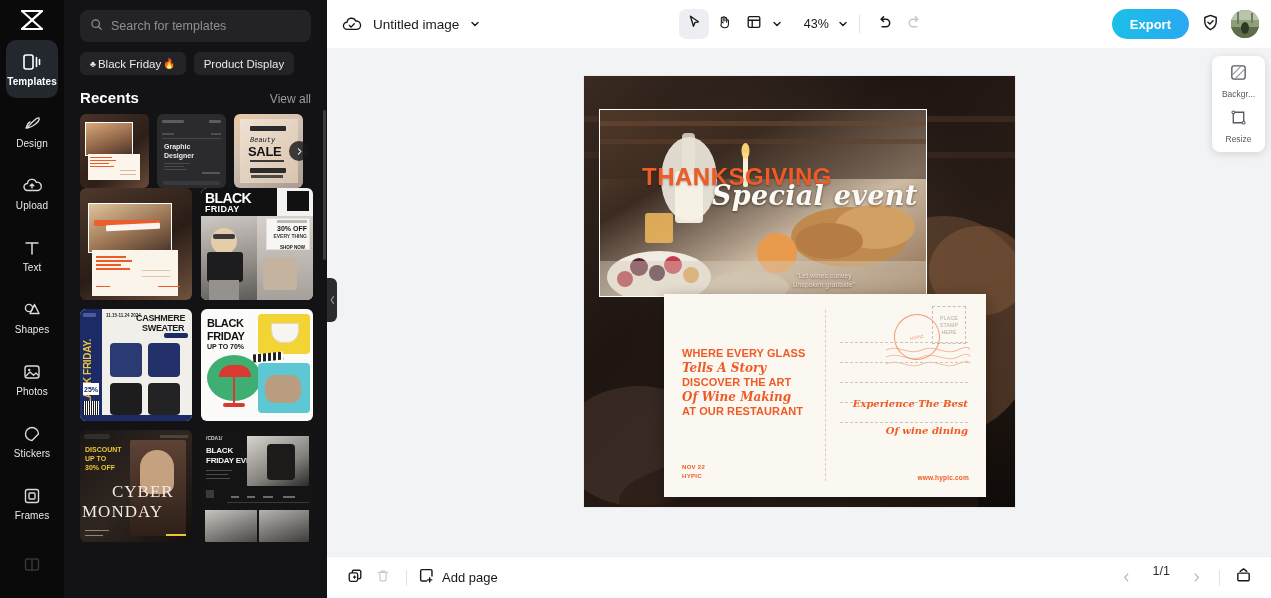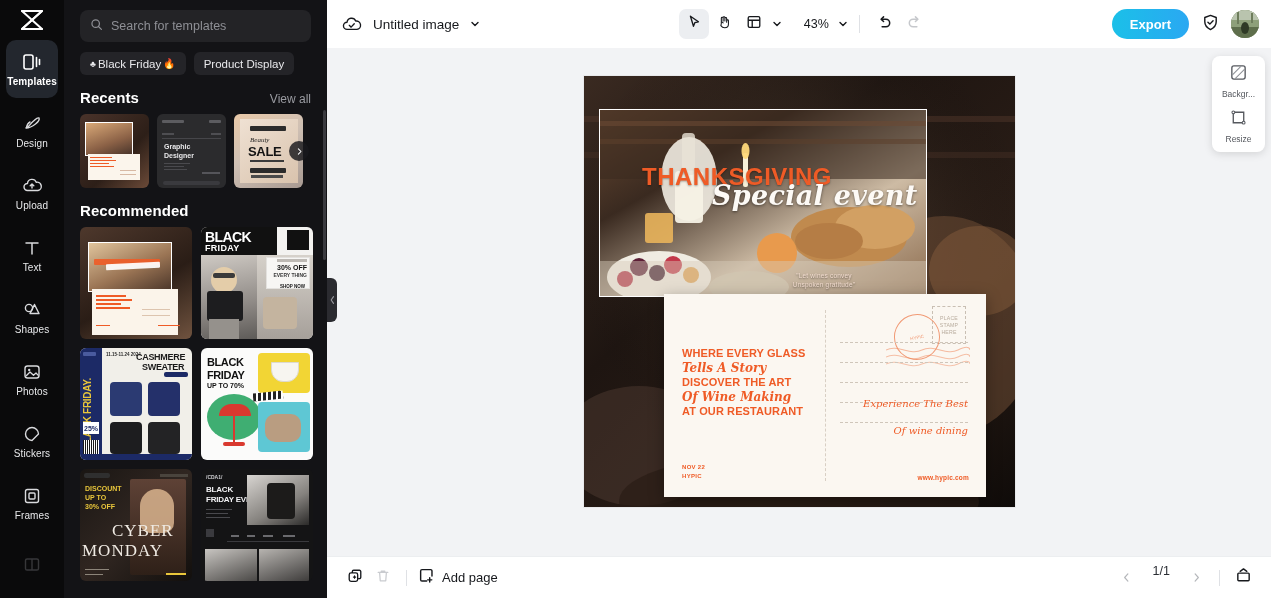--- a/index.html
+++ b/index.html
@@ -190,21 +190,21 @@
     position: absolute; right: 46px; top: 20px; width: 46px; height: 46px;
     border-radius: 50%; border: 1.4px solid #ef8a60; opacity: .85;
     display: flex; align-items: center; justify-content: center;
     font-size: 4.5px; color: #ef8a60; transform: rotate(-11deg);
   }
   .pc-wave { position: absolute; right: 16px; top: 52px; width: 84px; height: 26px; opacity: .8; }
   .pc-lines { position: absolute; left: 176px; top: 48px; right: 18px; }
   .pc-line { height: 1px; border-top: 1px dashed #cfc6ba; margin-bottom: 19px; }
   .pc-sig1, .pc-sig2 {
     position: absolute; right: 18px; text-align: right;
-    font-family: "DejaVu Serif", serif; font-style: italic; font-weight: 400;
+    font-family: "DejaVu Serif", serif; font-style: italic; font-weight: 700;
     font-size: 10px; color: #ef5b26;
   }
   .pc-sig1 { top: 104px; }
   .pc-sig2 { top: 131px; }
 
   
   .t-fill { position: absolute; inset: 0; }
   .mini-txt { position: absolute; font-family: "Liberation Sans", sans-serif; }
   .scrollbar {
     position: absolute; right: 1px; top: 110px; width: 3px; height: 150px;
@@ -373,39 +373,36 @@
         <div style="position:absolute;left:7px;top:52px;width:20px;height:1.2px;background:#4a4a4e"></div>
         <div style="position:absolute;left:7px;top:55px;width:23px;height:1.2px;background:#4a4a4e"></div>
         <div style="position:absolute;right:6px;top:58px;width:18px;height:2px;background:#55555a"></div>
         <div style="position:absolute;left:6px;bottom:3px;right:6px;height:4px;background:#3a3a3e;border-radius:2px"></div>
       </div>
 
       <div class="thumb r-thumb">
         <div class="t-fill" style="background:linear-gradient(150deg,#e9c9a8,#cfc0b4 45%,#a89a92)"></div>
         <div style="position:absolute;left:6px;top:5px;width:58px;height:64px;background:linear-gradient(140deg,#efe1d3,#d9c3ad)"></div>
         <div style="position:absolute;left:16px;top:12px;width:36px;height:5px;background:#2b2b2b;border-radius:1px"></div>
-        <div class="mini-txt" style="left:16px;top:22px;font-size:7px;font-style:italic;font-family:Liberation Serif, serif;color:#1e1e1e">Beauty</div>
+        <div class="mini-txt" style="left:16px;top:22px;font-size:7px;font-style:italic;font-family:Liberation Mono, monospace;color:#1e1e1e">Beauty</div>
         <div class="mini-txt" style="left:14px;top:30px;font-size:13px;font-weight:800;color:#141414;letter-spacing:-.3px">SALE</div>
         <div style="position:absolute;left:16px;top:46px;width:34px;height:2px;background:#3a3a3a"></div>
         <div style="position:absolute;left:16px;top:54px;width:36px;height:5px;background:#2b2b2b;border-radius:1px"></div>
         <div style="position:absolute;left:17px;top:61px;width:32px;height:3px;background:#4a4a4a"></div>
       </div>
 
       <div class="carousel-next">
         <span>
           <svg width="9" height="9" viewBox="0 0 12 12" fill="none">
               <path d="M4.5 2.5L8 6l-3.5 3.5" stroke="#fff" stroke-width="1.4" stroke-linecap="round" stroke-linejoin="round"></path>
             </svg>
         </span>
       </div>
     </div>
 
-    <div class="sec-head">
-      <span class="sec-title">Recommended</span>
-    </div>
 
     <div class="rec-grid">
 
       <div class="g-thumb">
         <div class="t-fill" style="background:linear-gradient(150deg,#4e382c,#2a1d16 55%,#70533f)"></div>
         <div style="position:absolute;left:8px;top:15px;width:84px;height:50px;border:1.5px solid #fff;background:linear-gradient(155deg,#e0c49c,#9a7454 55%,#4a3529)"></div>
         <div style="position:absolute;left:14px;top:32px;width:66px;height:6px;background:#ef5b26;opacity:.9;border-radius:1px"></div>
         <div style="position:absolute;left:26px;top:36px;width:54px;height:6px;background:#fff;opacity:.92;border-radius:1px;transform:rotate(-3deg)"></div>
         <div style="position:absolute;left:12px;top:62px;width:86px;height:46px;background:#fbf4ea"></div>
         <div style="position:absolute;left:16px;top:68px;width:30px;height:1.6px;background:#ef5b26"></div>

